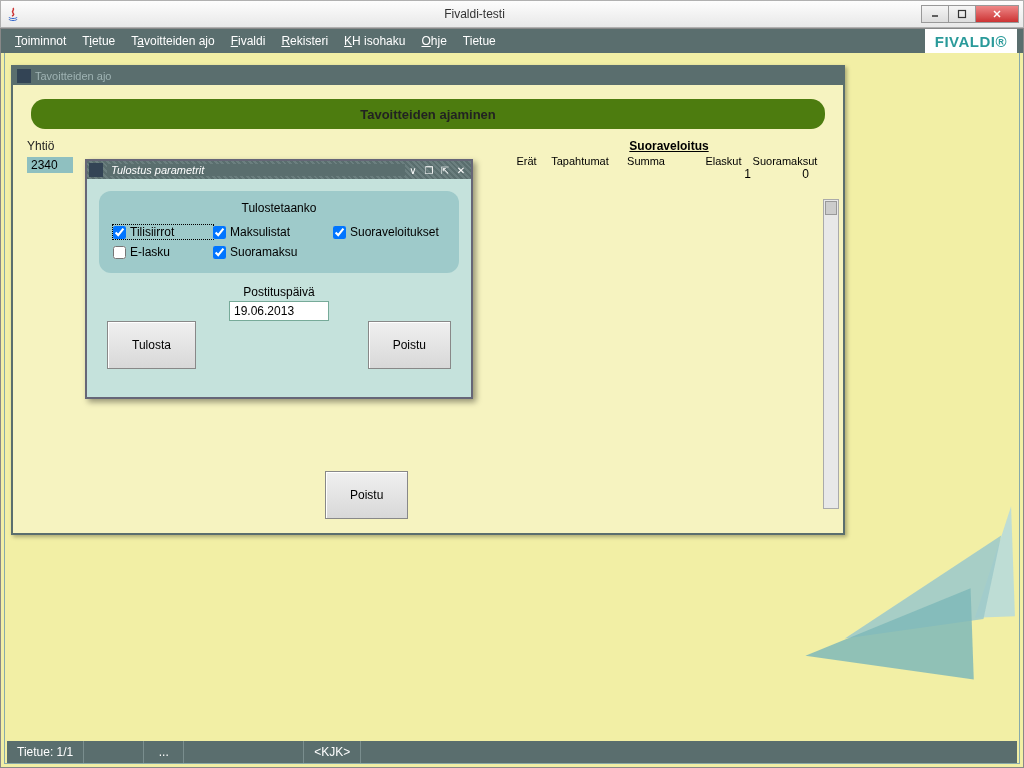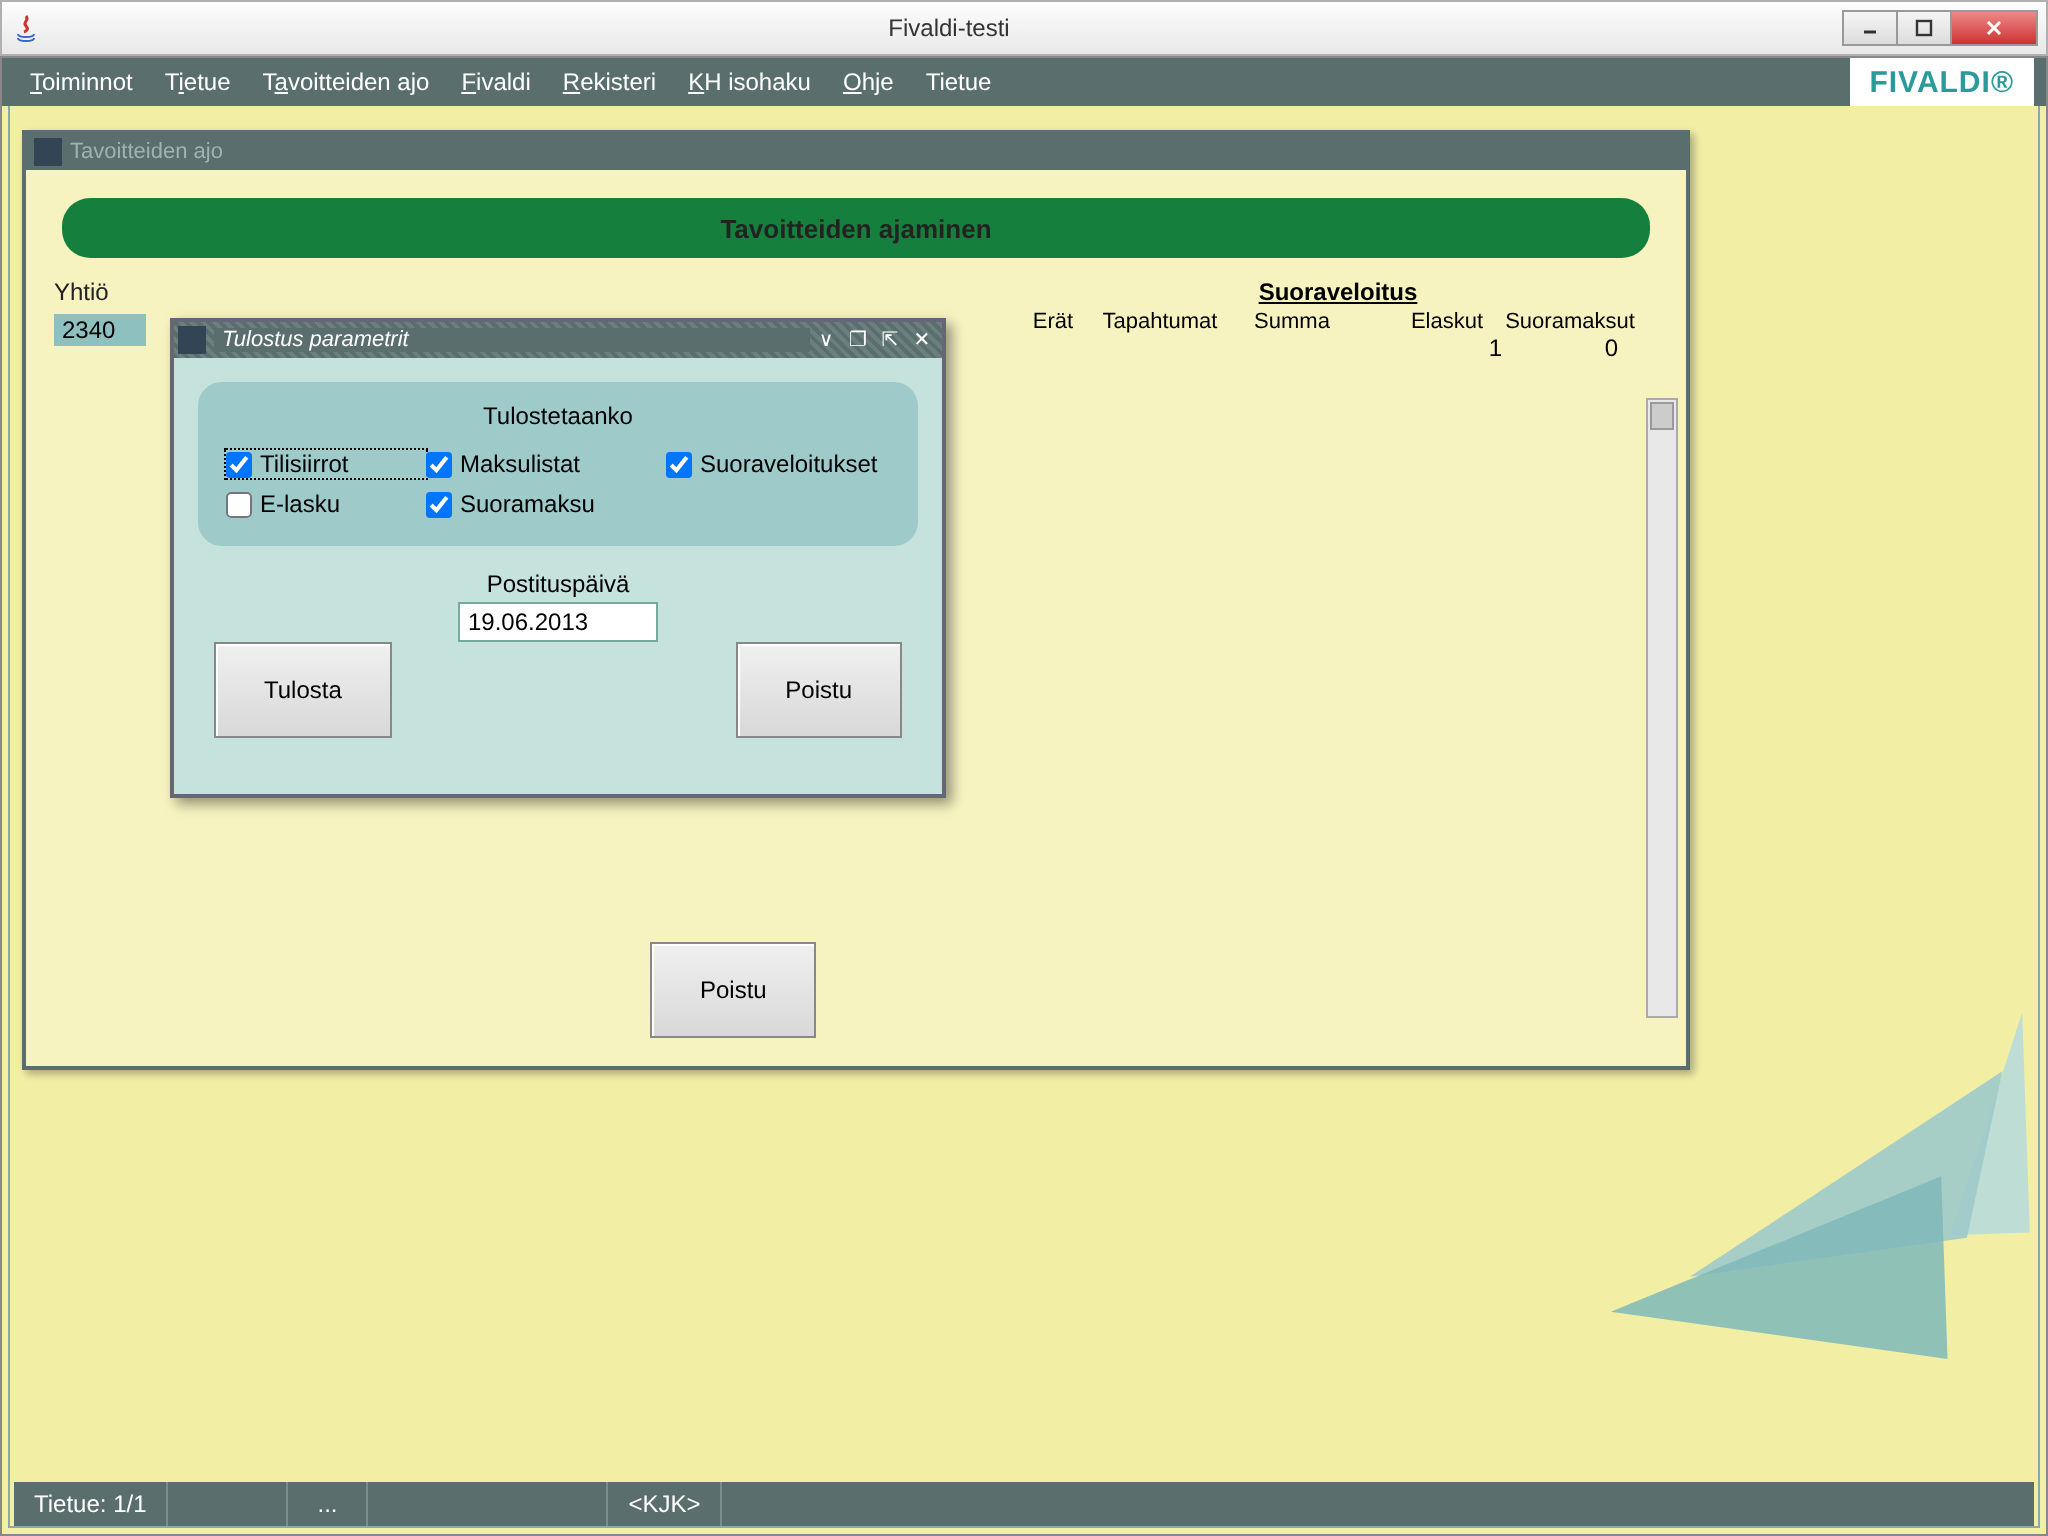--- a/index.html
+++ b/index.html
@@ -24,21 +24,21 @@
 .menubar .menu-item u { text-decoration: underline; }
 .brand { position: absolute; right: 6px; top: 0; height: 24px; background:#fff; padding: 0 10px; display:flex; align-items:center; font-weight: bold; color:#2a9a9a; font-size: 15px; letter-spacing:0.5px; }
 .brand-dot { color:#2a9a9a; }
 
 
 .mdi-child { position: absolute; top: 36px; left: 10px; width: 834px; height: 470px; background: #f6f3c0; border: 2px solid #5a6e6e; box-shadow: 2px 2px 4px rgba(0,0,0,0.3); }
 .mdi-title { height: 18px; background: #5a6e6e; color: #9fb3b3; font-size: 11px; display:flex; align-items:center; padding-left: 4px; gap:4px; }
 .mdi-title .mdi-icon { width:14px; height:14px; background:#345; display:inline-block; }
 
 
-.header-pill { margin: 14px 18px 10px 18px; height: 30px; background: #15803d; border-radius: 14px; display:flex; align-items:center; justify-content:center; font-weight:bold; font-size:13px; color:#222; }
+.header-pill { margin: 14px 18px 10px 18px; height: 30px; background: #4d7c0f; border-radius: 14px; display:flex; align-items:center; justify-content:center; font-weight:bold; font-size:13px; color:#222; }
 
 
 .content-row { display:flex; padding: 0 14px; align-items:flex-start; }
 .left-col { width: 60px; }
 .left-col .lbl { font-size:12px; color:#222; margin-bottom:4px; }
 .left-col .val { background:#8fc0c0; color:#000; padding:1px 4px; font-size:12px; width:46px; }
 
 .right-col { margin-left: auto; width: 320px; }
 .sv-title { text-align:center; font-weight:bold; font-size:12px; text-decoration: underline; margin-bottom:2px; }
 .sv-headers { display:flex; font-size:11px; border-bottom: 0px; gap:0; }

